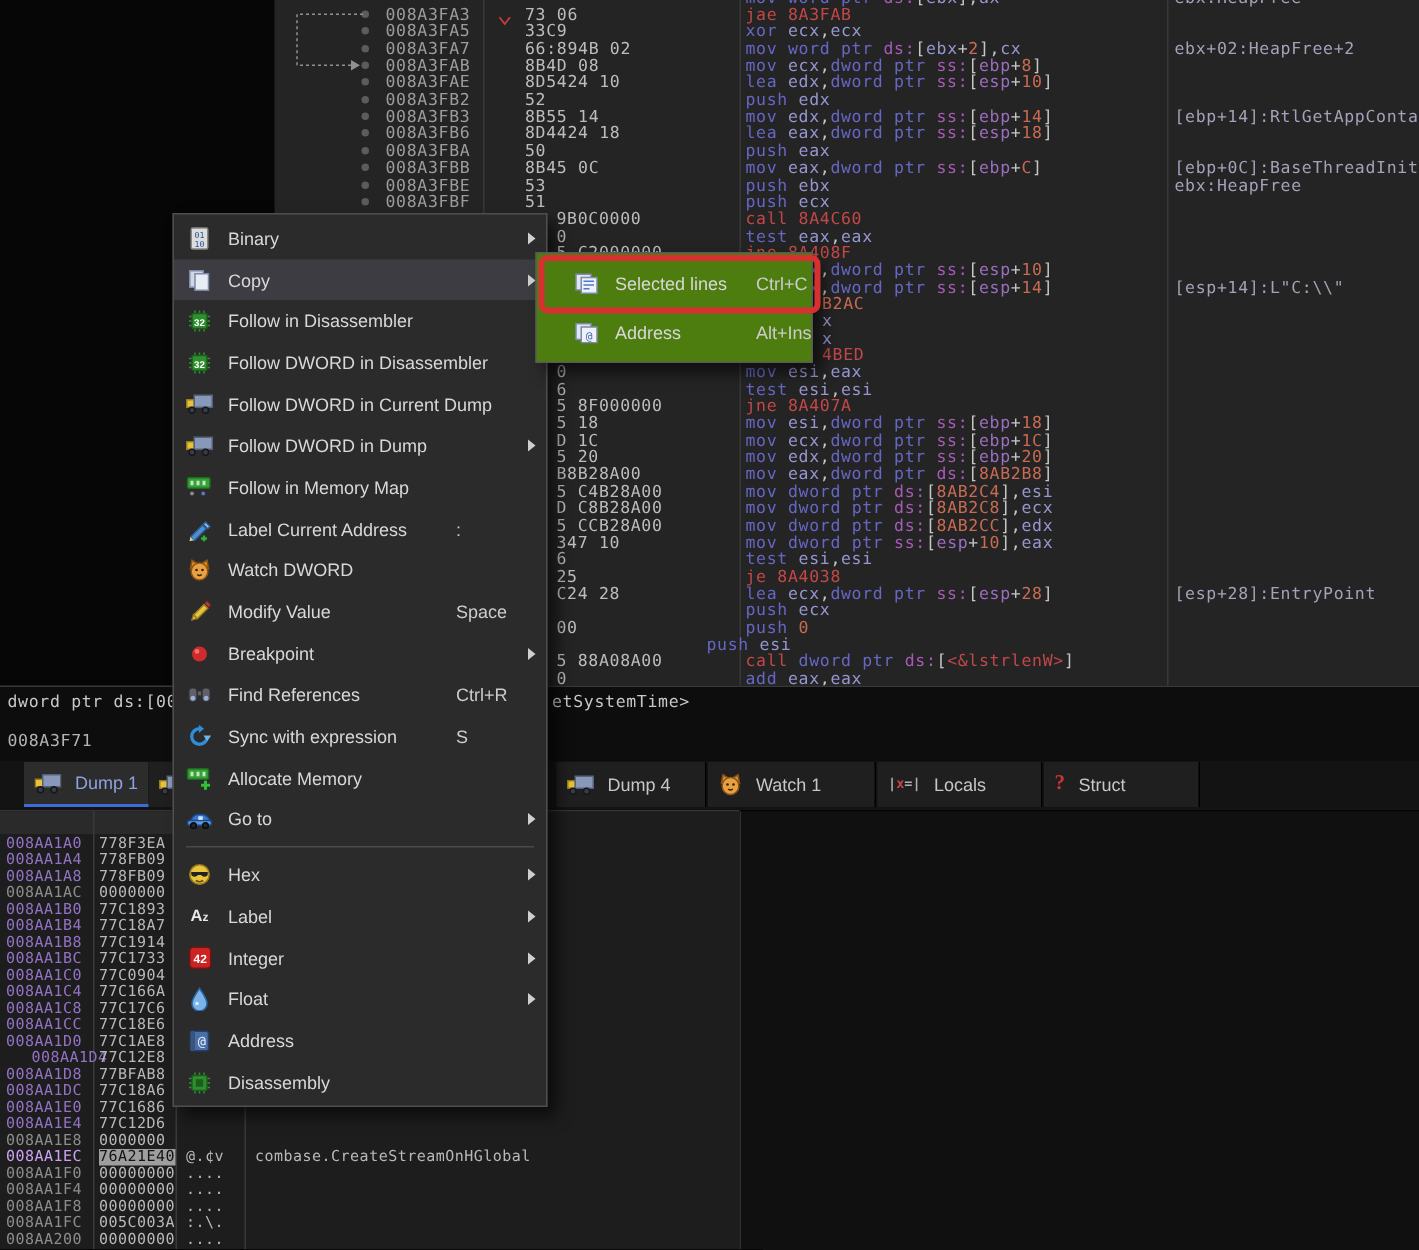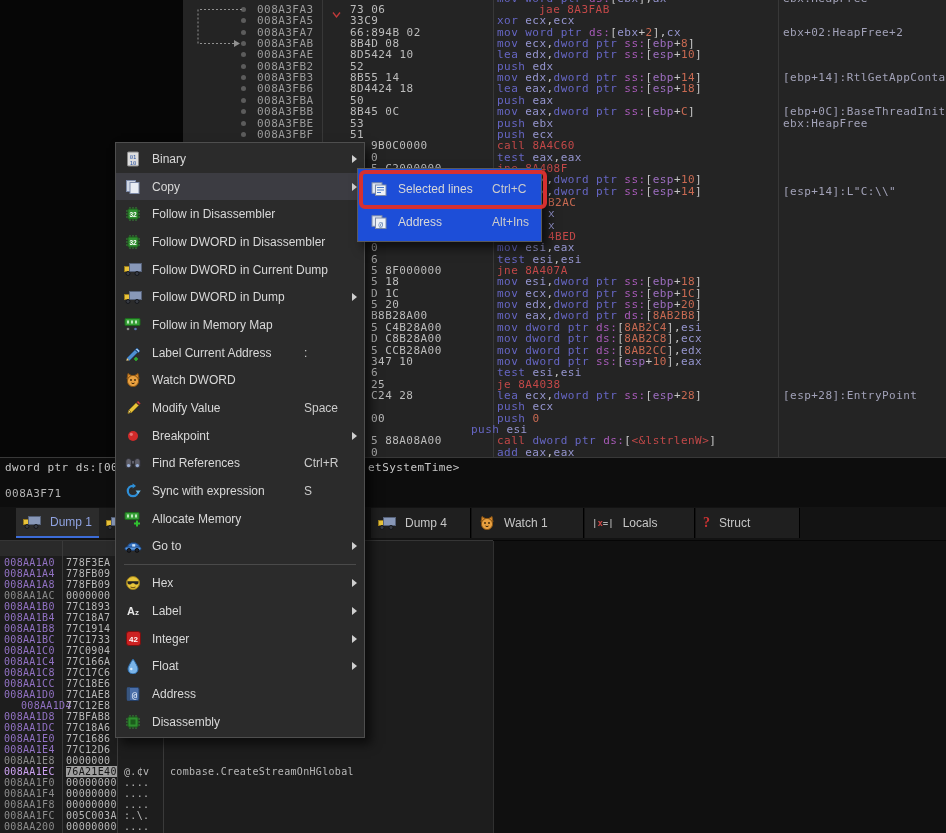--- a/index.html
+++ b/index.html
@@ -41,22 +41,22 @@
   #menu{left:115px;top:142px;width:250px;background:#2b2b2b;border:1px solid #4e4e4e;
         box-sizing:border-box;padding:2px 0;z-index:20;box-shadow:6px 6px 10px rgba(0,0,0,.6);}
   .mi{position:relative;height:27.7px;display:flex;align-items:center;}
   .mi.hl{background:#3c3c42;}
   .mi .ic{width:22px;margin-left:6px;display:flex;justify-content:center;align-items:center;}
   .mi .lbl{margin-left:8px;font-size:12px;color:#d8d8d8;}
   .mi .sc{position:absolute;left:188px;font-size:12px;color:#cccccc;}
   .mi .arr{position:absolute;right:7px;top:50%;margin-top:-4px;width:0;height:0;
            border-left:5px solid #cfcfcf;border-top:4px solid transparent;border-bottom:4px solid transparent;}
   .msep{height:1px;background:#4a4a4a;margin:4px 8px;}
-  #submenu{left:357px;top:168px;width:185px;background:#1d4ed8;border:1px solid #5a5a5a;
-           box-sizing:border-box;padding:3px 4px;z-index:25;box-shadow:6px 6px 10px rgba(0,0,0,.6);}
+  #submenu{left:357px;top:168px;width:185px;background:#4d7c0f;border:1px solid #5a5a5a;
+           box-sizing:border-box;padding:3px 16px;z-index:25;box-shadow:6px 6px 10px rgba(0,0,0,.6);}
   #submenu .mi{height:33px;}
   #submenu .mi .sc{left:130px;}
   #annotation-box{left:359px;top:170px;width:188px;height:39px;border:4px solid #d63030;
                   border-radius:6px;box-sizing:border-box;z-index:40;pointer-events:none;}
 </style>
 </head>
 <body>
 
 <div id="root">
   <div class="abs" id="disasm-bg"></div>
@@ -74,21 +74,21 @@
         <span class="mono " style="position: absolute; left: 497px; top: 0px;"><span class="t-m">mov</span><span class="t-p"> </span><span class="t-m">word</span><span class="t-p"> </span><span class="t-m">ptr</span><span class="t-p"> </span><span class="t-g">ds</span><span class="t-g">:</span><span class="t-p">[</span><span class="t-r">ebx</span><span class="t-p">]</span><span class="t-p">,</span><span class="t-r">ax</span></span>
         <span class="mono c-com" style="position: absolute; left: 783px; top: 0px;">ebx:HeapFree</span>
       </div>
       <div class="drow" style="top: 4px;">
         <div class="bp-dot" style="left: 241px; top: 3px;"></div>
         <span style="position: absolute; left: 332px; top: 1px;"><svg width="9" height="8">
             <path d="M1 1.5 L4.5 6 L8 1.5" fill="none" stroke="#c23a3a" stroke-width="1.3"></path>
           </svg></span>
         <span class="mono c-addr" style="position: absolute; left: 257px; top: 0px;">008A3FA3</span>
         <span class="mono c-bytes" style="position: absolute; left: 350px; top: 0px;">73 06</span>
-        <span class="mono " style="position: absolute; left: 497px; top: 0px; margin-left: 42px;"><span class="t-j">jae</span><span class="t-p"> </span><span class="t-j">8A3FAB</span></span>
+        <span class="mono " style="position: absolute; left: 497px; top: 0px;"><span class="t-j">jae</span><span class="t-p"> </span><span class="t-j">8A3FAB</span></span>
       </div>
       <div class="drow" style="top: 15.35px;">
         <div class="bp-dot" style="left: 241px; top: 3px;"></div>
         <span class="mono c-addr" style="position: absolute; left: 257px; top: 0px;">008A3FA5</span>
         <span class="mono c-bytes" style="position: absolute; left: 350px; top: 0px;">33C9</span>
         <span class="mono " style="position: absolute; left: 497px; top: 0px;"><span class="t-m">xor</span><span class="t-p"> </span><span class="t-r">ecx</span><span class="t-p">,</span><span class="t-r">ecx</span></span>
       </div>
       <div class="drow" style="top: 26.7px;">
         <div class="bp-dot" style="left: 241px; top: 3px;"></div>
         <span class="mono c-addr" style="position: absolute; left: 257px; top: 0px;">008A3FA7</span>

